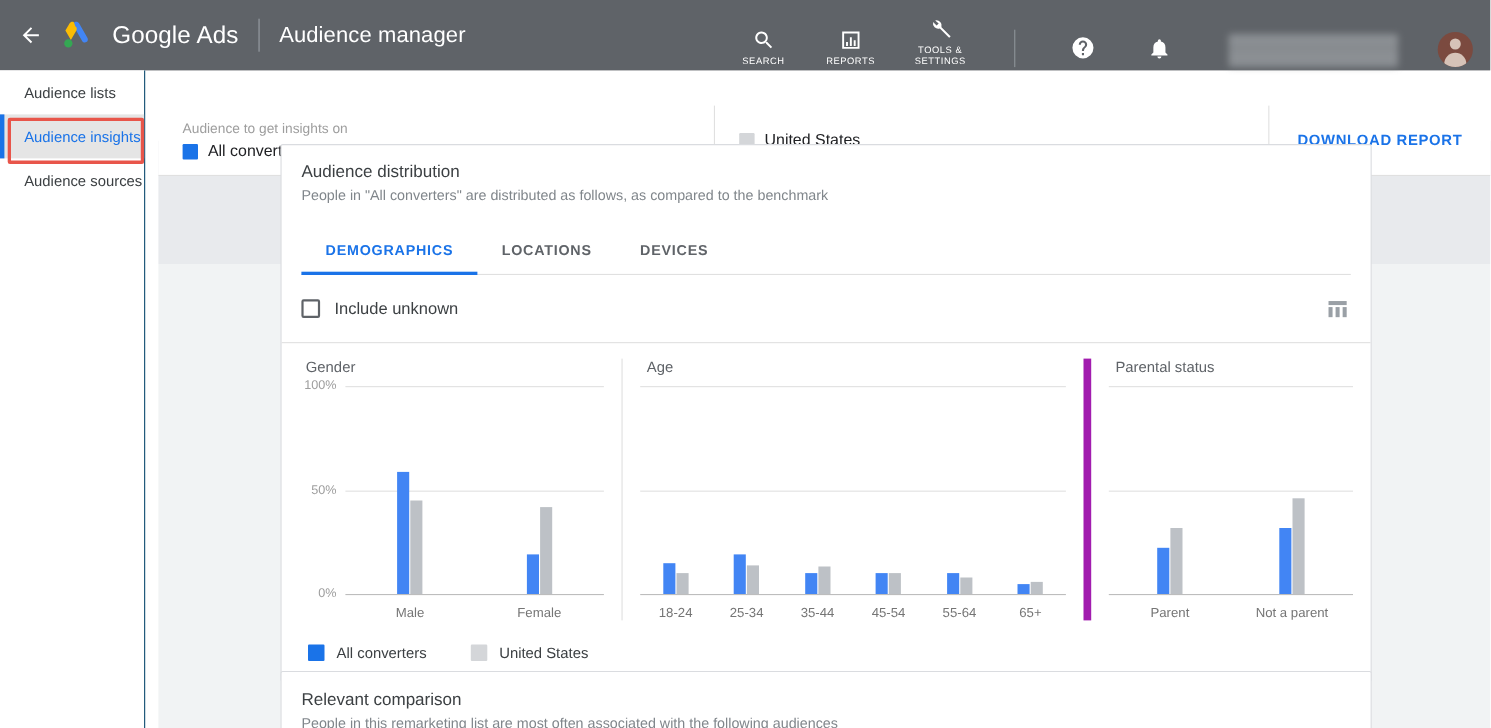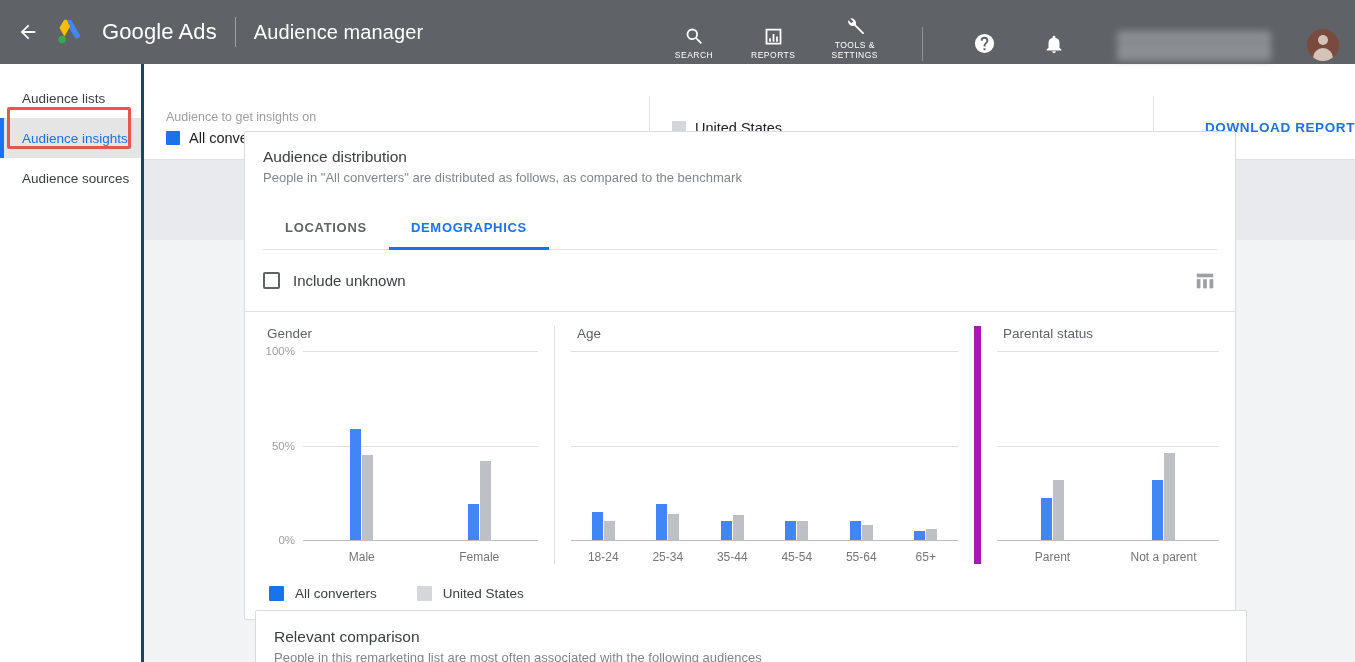--- a/index.html
+++ b/index.html
@@ -66,23 +66,22 @@
     content: ""; position: absolute; left: 11px; top: 6px;
     width: 10px; height: 10px; border-radius: 50%; background: #d6c3b8;
   }
   .avatar::after {
     content: ""; position: absolute; left: 6px; top: 19px;
     width: 20px; height: 16px; border-radius: 10px 10px 0 0; background: #d6c3b8;
   }
 
   
   .sidebar {
-    position: absolute; left: 0; top: 64px; width: 144px; height: 598px;
-    background: #ffffff; border-right: 3px solid #0c4a6e;
-    padding-top: 14px;
+    position: absolute; left: 0; top: 64px; width: 132px; height: 598px;
+    background: #ffffff; border-right: 1px solid #0c4a6e;
   }
   .side-item {
     position: relative; height: 40px; display: flex; align-items: center;
     padding-left: 22px; font-size: 13.5px; color: #3c4043; cursor: pointer;
   }
   .side-item.selected {
     background: #e5e5e5; color: #1a73e8; font-weight: normal;
   }
   .side-item.selected::before {
     content: ""; position: absolute; left: 0; top: 0; width: 4px; height: 100%;
@@ -103,41 +102,41 @@
   .filter-seg {
     display: flex; flex-direction: column; justify-content: center;
     padding-left: 22px; cursor: pointer;
   }
   .filter-seg.a { width: 506px; border-right: 1px solid #e0e0e0; }
   .filter-seg.b { width: 504px; border-right: 1px solid #e0e0e0; }
   .filter-label { font-size: 12.5px; color: #9e9e9e; margin-bottom: 6px; }
   .filter-value { display: flex; align-items: center; gap: 9px; font-size: 14.5px; color: #202124; }
   .swatch { width: 14px; height: 14px; display: inline-block; border-radius: 1px; }
   .dl-seg {
-    flex: 1; display: flex; align-items: center; justify-content: flex-end;
+    flex: 1; display: flex; align-items: center; justify-content: center;
   }
   .dl-btn {
     color: #1a73e8; font-size: 13.5px; font-weight: bold; letter-spacing: 0.6px;
     background: none; border: none; cursor: pointer;
     font-family: "Liberation Sans", sans-serif;
   }
 
   
   .body-bg-dark {
     position: absolute; left: 144px; top: 128px; width: 1211px; height: 112px;
     background: #e8eaed;
   }
   .body-bg-light {
     position: absolute; left: 144px; top: 240px; width: 1211px; height: 422px;
     background: #f1f3f4;
   }
 
   
   .card {
-    position: absolute; left: 244px; top: 131px; width: 992px;
+    position: absolute; left: 255px; top: 131px; width: 992px;
     background: #ffffff; border: 1px solid #dadce0; border-radius: 2px;
     z-index: 5;
   }
   .card-head { padding: 16px 18px 0 18px; }
   .card-title { font-size: 15.5px; color: #3c4043; margin-bottom: 4px; }
   .card-sub { font-size: 13px; color: #80868b; }
   .tabs { display: flex; margin-top: 20px; border-bottom: 1px solid #e0e0e0; }
   .tab {
     padding: 0 22px; height: 44px; display: flex; align-items: center;
     font-size: 13px; font-weight: bold; letter-spacing: 0.7px; color: #5f6368;
@@ -308,22 +307,23 @@
     <div class="dl-seg">
       <button class="dl-btn">DOWNLOAD REPORT</button>
     </div>
   </div>
 
   <div class="card">
     <div class="card-head">
       <div class="card-title">Audience distribution</div>
       <div class="card-sub">People in "All converters" are distributed as follows, as compared to the benchmark</div>
       <div class="tabs">
+        <div class="tab active">DEMOGRAPHICS</div>
         <div class="tab">LOCATIONS</div>
-        <div class="tab active">DEMOGRAPHICS</div>
+        <div class="tab">DEVICES</div>
       </div>
     </div>
 
     <div class="toolrow">
       <label class="chk-wrap">
         <span class="chk"></span>
         <span class="chk-label">Include unknown</span>
       </label>
       <div class="grid-icon-btn">
         <svg width="22" height="22" viewBox="0 0 24 24">

